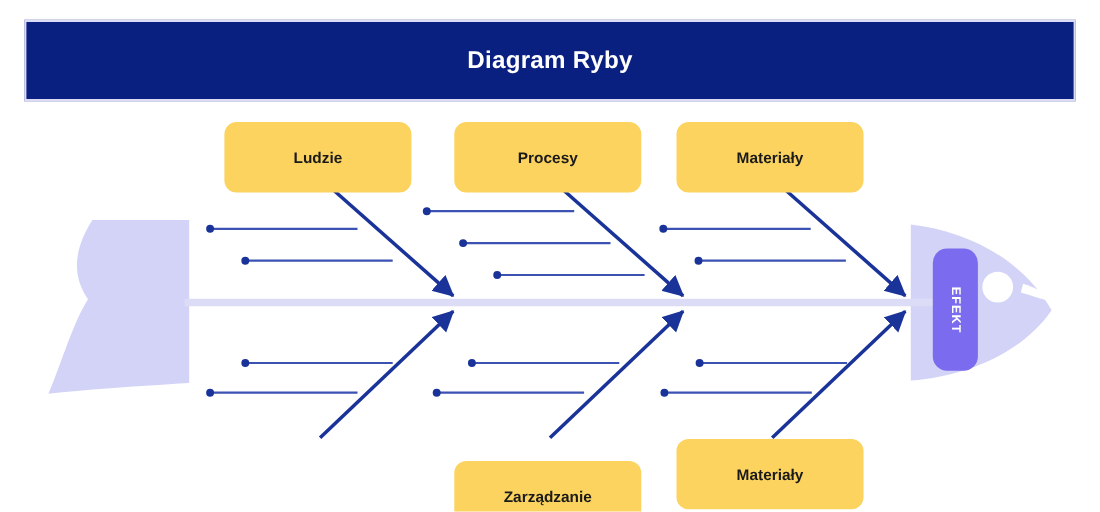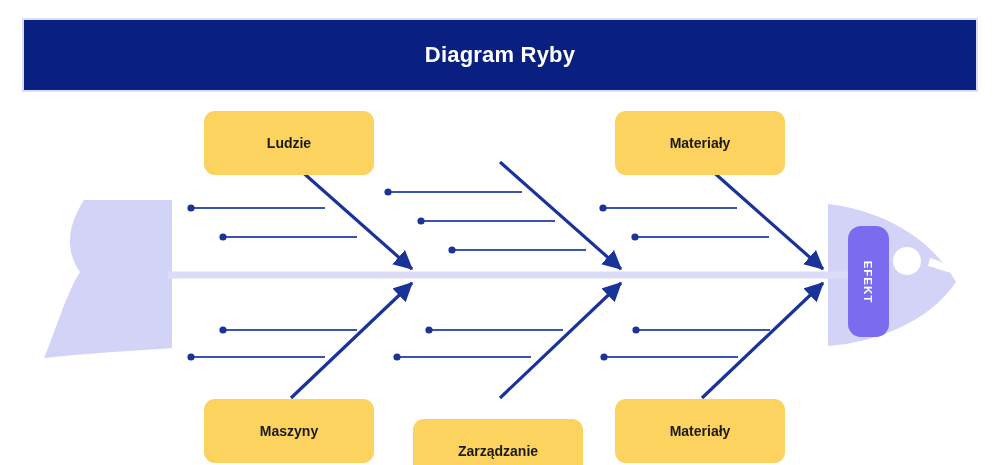--- a/index.html
+++ b/index.html
@@ -166,27 +166,27 @@
     </g>
     <g>
       <line x1="604" y1="357" x2="738" y2="357" stroke="#3C52B2" stroke-width="2"></line>
       <circle cx="604" cy="357" r="3.6" fill="#1A3399"></circle>
     </g>
   </svg>
 
   <div class="cat-box" style="left:204px; top:111px; width:170px;">
     <span>Ludzie</span>
   </div>
+  <div class="cat-box" style="left:413px; top:111px; width:170px;">
+    <span>Procesy</span>
+  </div>
   <div class="cat-box" style="left:615px; top:111px; width:170px;">
     <span>Materiały</span>
   </div>
 
-  <div class="cat-box" style="left:204px; top:399px; width:170px;">
-    <span>Maszyny</span>
-  </div>
   <div class="cat-box" style="left:413px; top:399px; width:170px;margin-top:20px;">
     <span>Zarządzanie</span>
   </div>
   <div class="cat-box" style="left:615px; top:399px; width:170px;">
     <span>Materiały</span>
   </div>
 
   <div id="effect-badge">
     <div id="effect-label">EFEKT</div>
   </div>

